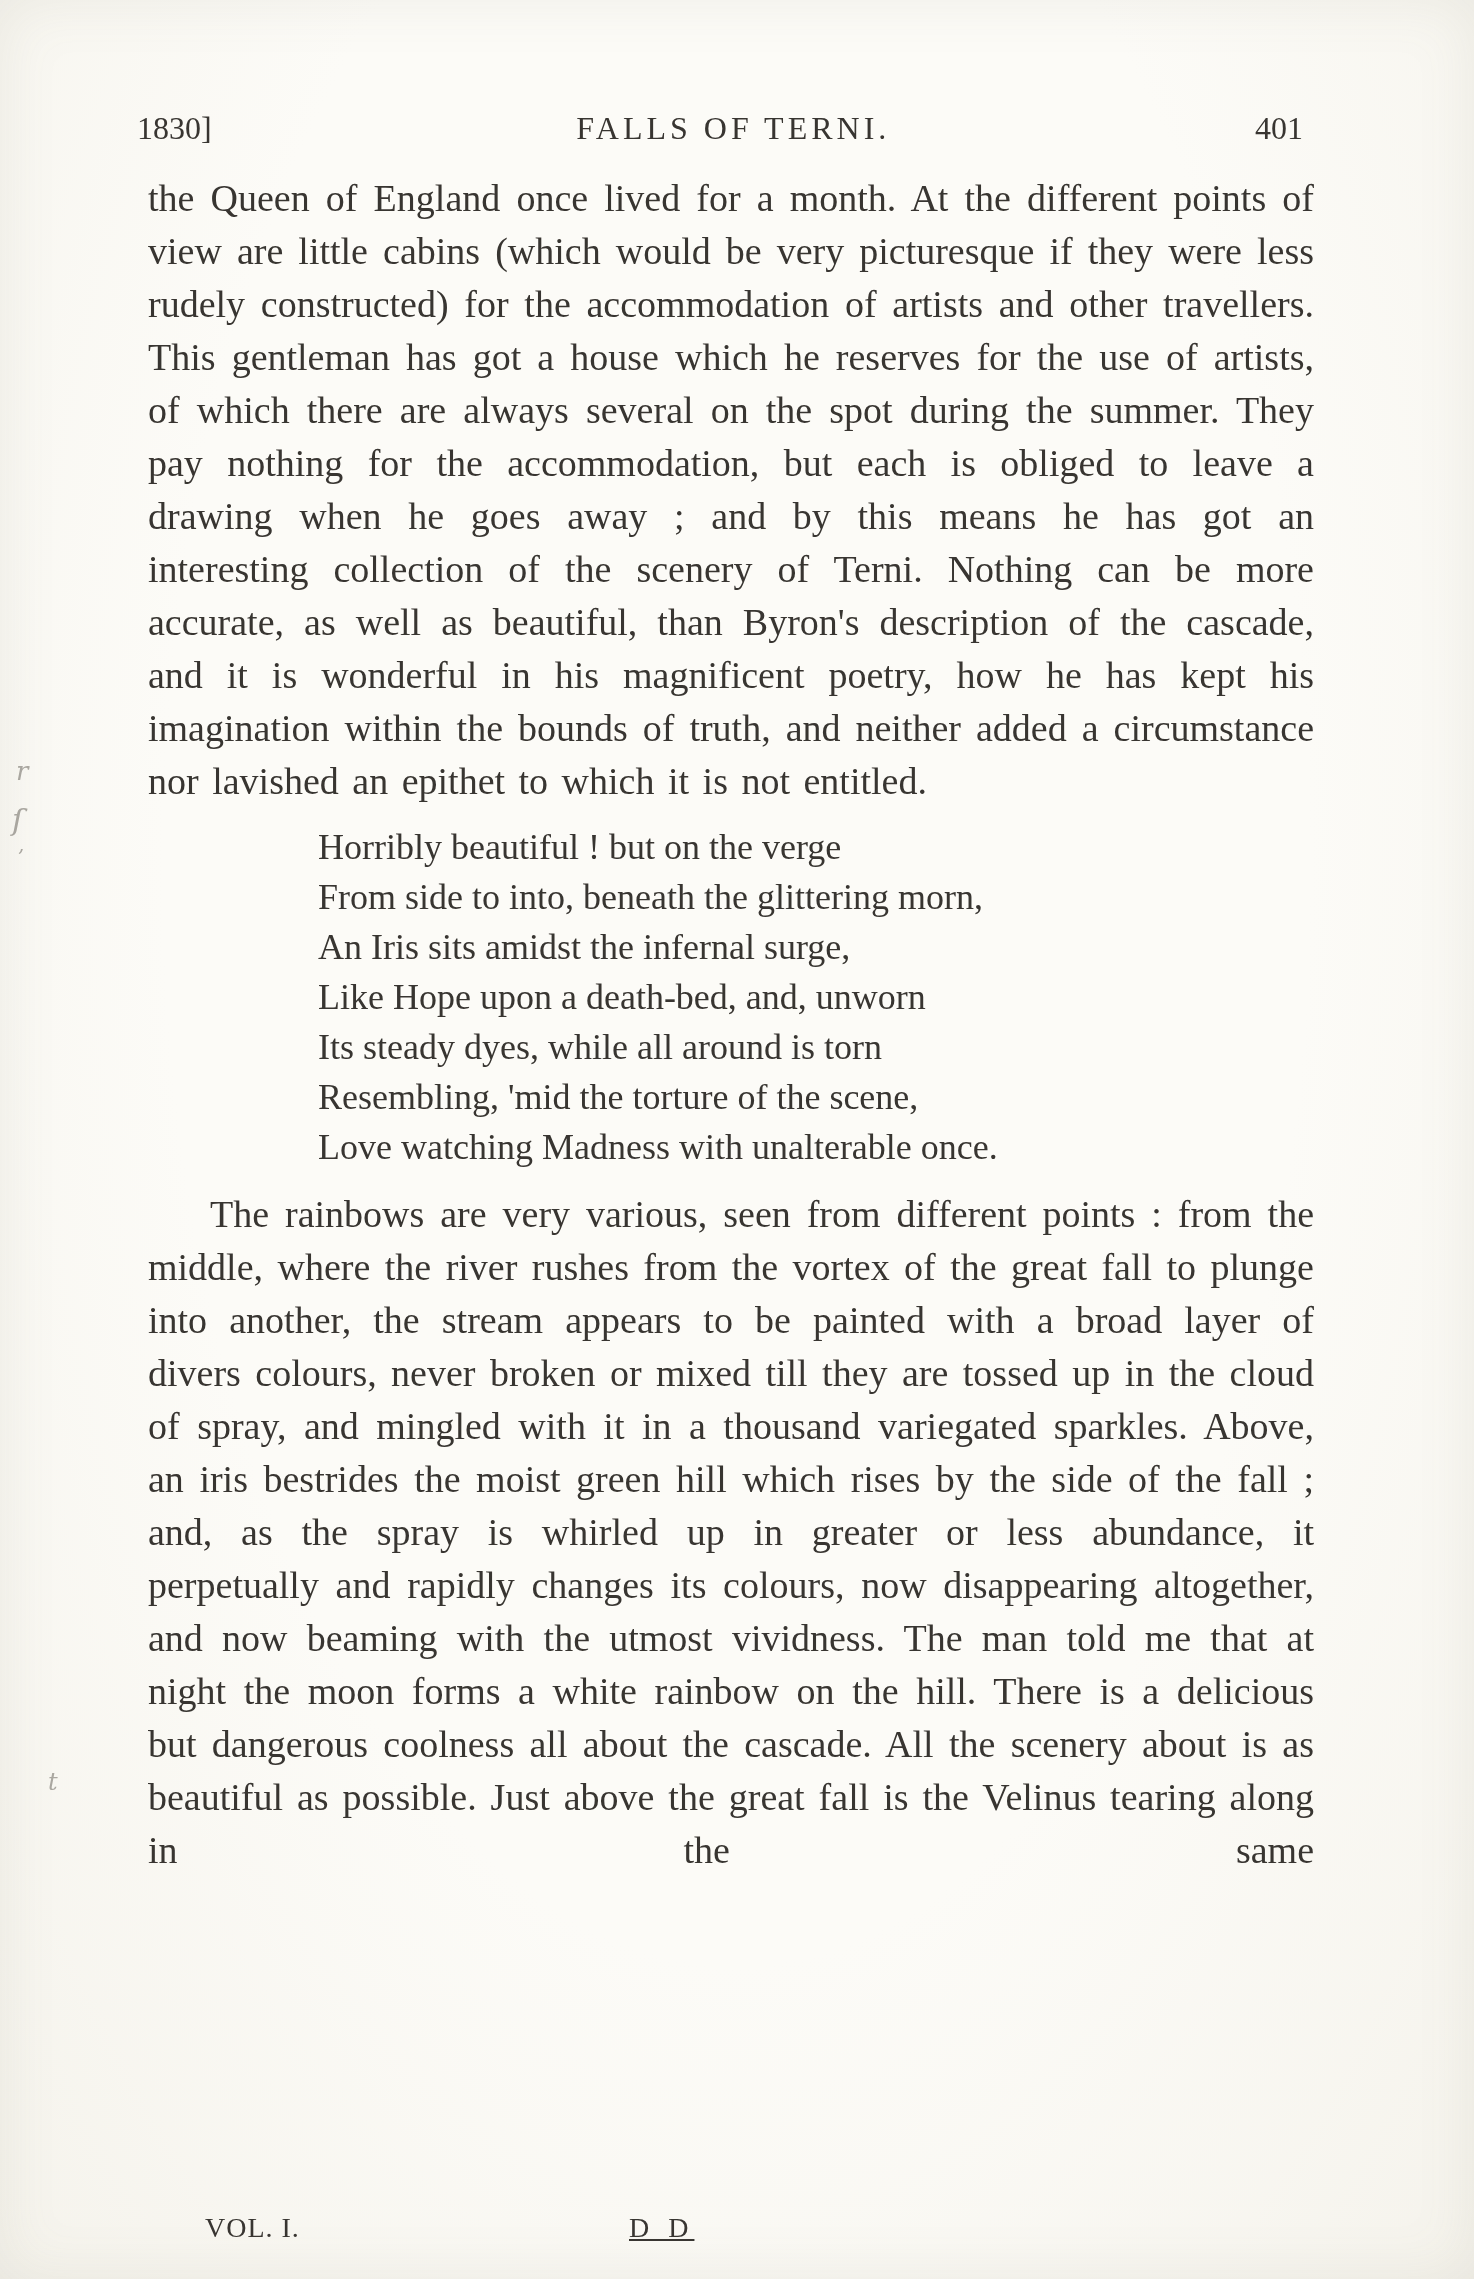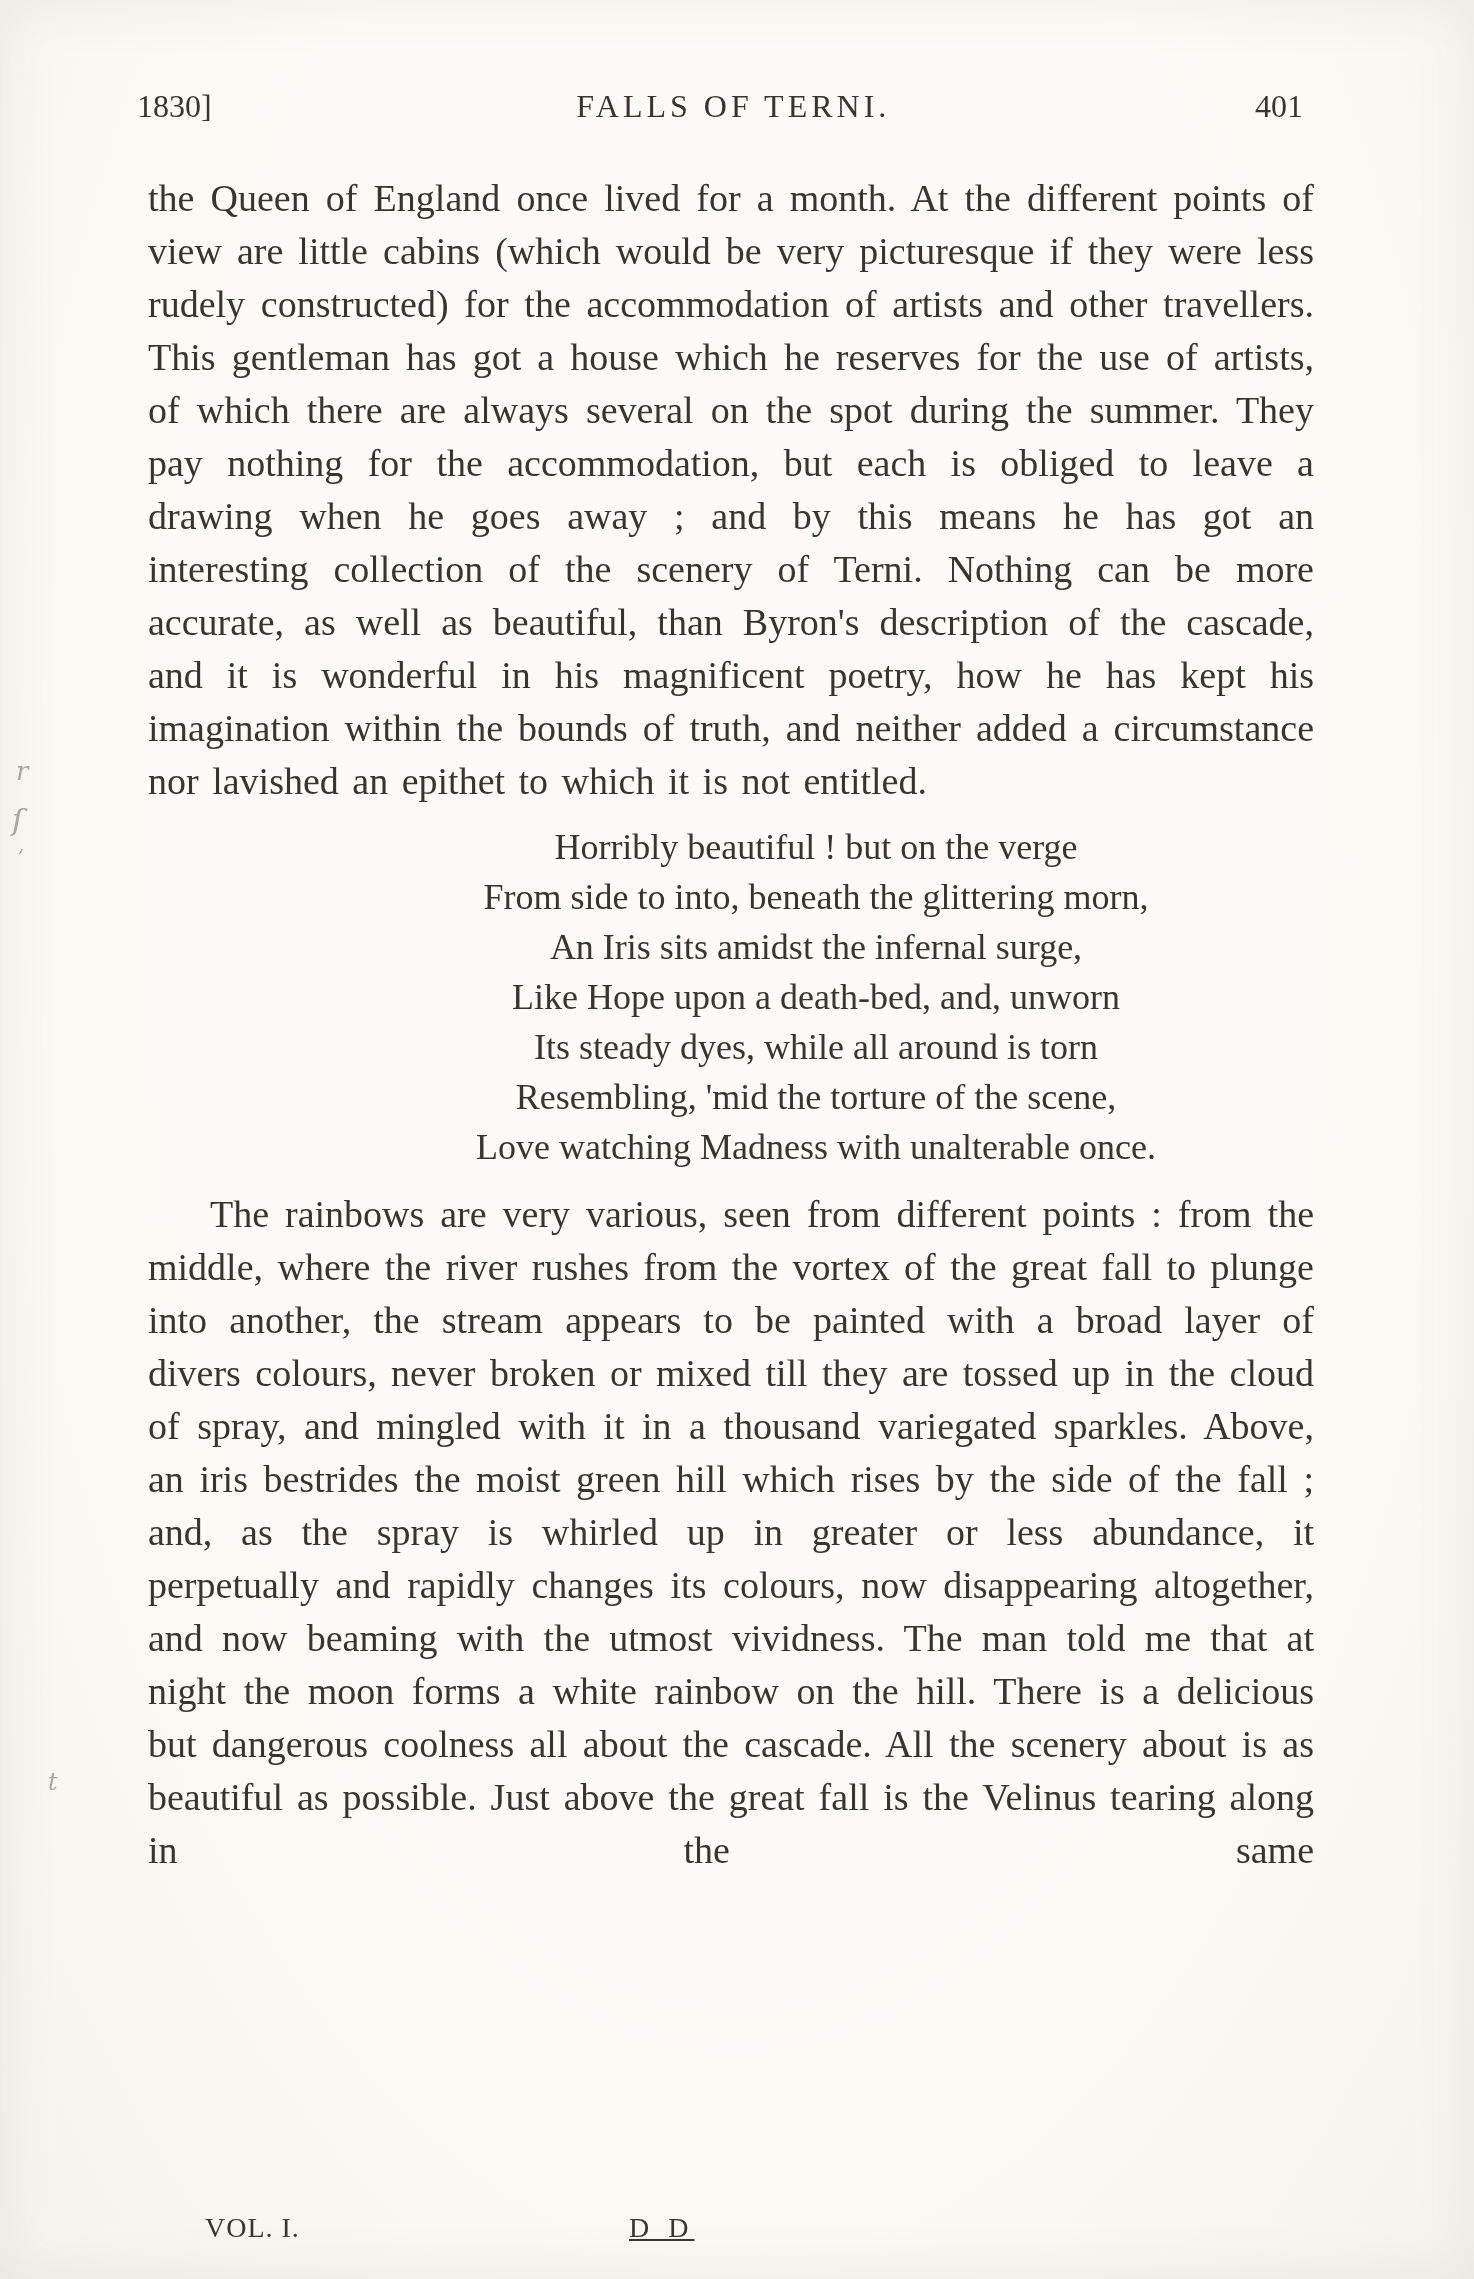--- a/index.html
+++ b/index.html
@@ -13,21 +13,21 @@
     height: 2279px;
     margin: 0 auto;
     background: radial-gradient(ellipse at 50% 38%, #fcfbf7 55%, #f5f3ec 100%);
     box-shadow: inset 0 0 60px rgba(120,115,100,0.10);
     font-family: "Liberation Serif", "DejaVu Serif", serif;
     color: #383531;
     overflow: hidden;
   }
   .running-head {
     position: absolute;
-    top: 88px;
+    top: 110px;
     left: 137px;
     width: 1166px;
     display: flex;
     justify-content: space-between;
     align-items: flex-end;
     font-size: 32px;
   }
   .running-head .center-title {
     letter-spacing: 4px;
   }
@@ -47,21 +47,20 @@
   .para.justify-last {
     text-align-last: justify;
   }
   .para.indent-first {
     text-indent: 62px;
   }
   .poem {
     margin: 14px 0 16px 170px;
     font-size: 36px;
     line-height: 50px;
-    text-align: center;
   }
   .poem-line {
     white-space: nowrap;
   }
   .page-foot {
     position: absolute;
     top: 2212px;
     left: 0;
     width: 1474px;
     height: 46px;

